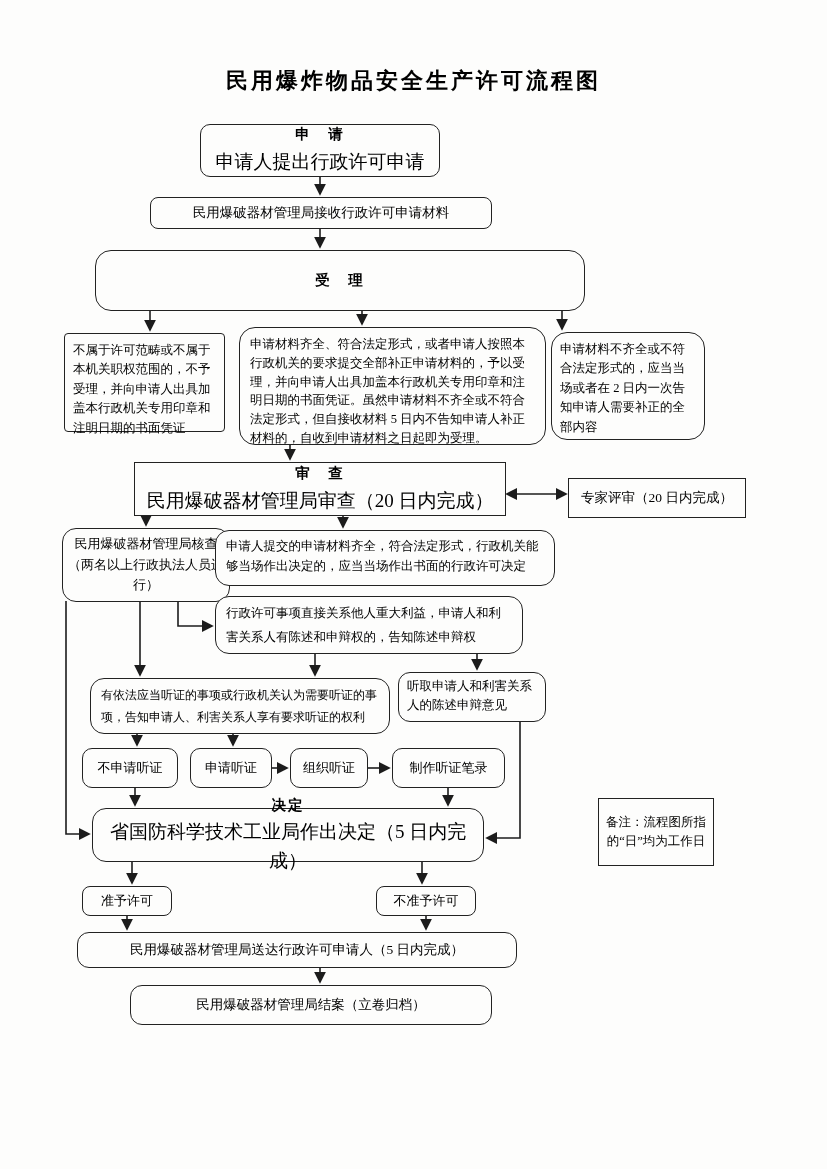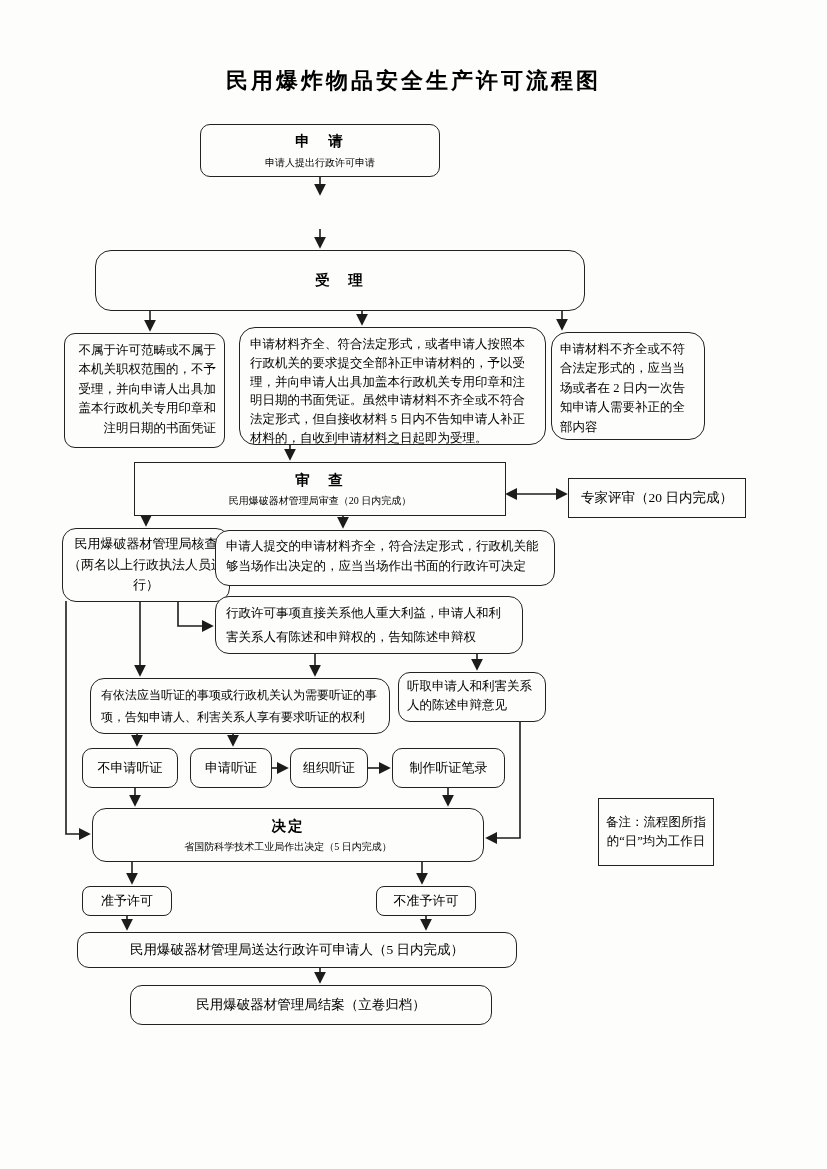--- a/index.html
+++ b/index.html
@@ -17,27 +17,27 @@
     text-align:center;font-size:22px;font-weight:bold;letter-spacing:3px;
   }
   .node{
     position:absolute;box-sizing:border-box;
     border:1.6px solid #222;background:#fdfdfc;
     font-size:13px;line-height:1.5;
     display:flex;flex-direction:column;justify-content:center;
   }
   .node.center{text-align:center;align-items:center;}
   .node .hd{font-weight:bold;font-size:14.5px;letter-spacing:2px;}
-  .node .sub{font-size:10px;margin-top:2px;}
+  .node .sub{font-size:19px;margin-top:2px;}
   .para{justify-content:flex-start;}
   
   .n-apply{left:200px;top:124px;width:240px;height:53px;border-radius:10px;}
   .n-receive{left:150px;top:197px;width:342px;height:32px;border-radius:8px;font-size:13.5px;}
   .n-accept{left:95px;top:250px;width:490px;height:61px;border-radius:16px;}
-  .n-notaccept{left:64px;top:333px;width:161px;height:115px;border-radius:11px;padding:7px 8px;font-size:12.5px;line-height:1.55;text-align:right;}
+  .n-notaccept{left:64px;top:333px;width:161px;height:99px;border-radius:4px;padding:7px 8px;font-size:12.5px;line-height:1.55;}
   .n-acceptcond{left:239px;top:327px;width:307px;height:118px;border-radius:16px;padding:7px 10px;font-size:12.5px;line-height:1.5;}
   .n-notify{left:551px;top:332px;width:154px;height:108px;border-radius:16px;padding:7px 8px;font-size:12.5px;line-height:1.55;}
   .n-review{left:134px;top:462px;width:372px;height:54px;border-radius:0;}
   .n-expert{left:568px;top:478px;width:178px;height:40px;border-radius:0;font-size:13.5px;}
   .n-check{left:62px;top:528px;width:168px;height:74px;border-radius:14px;padding:4px 0;line-height:1.6;}
   .n-onspot{left:215px;top:530px;width:340px;height:56px;border-radius:14px;padding:5px 10px;font-size:12.5px;line-height:1.6;}
   .n-inform{left:215px;top:596px;width:308px;height:58px;border-radius:14px;padding:5px 10px;font-size:12.5px;line-height:1.9;}
   .n-hearing{left:90px;top:678px;width:300px;height:56px;border-radius:14px;padding:5px 10px;font-size:12px;line-height:1.85;}
   .n-listen{left:398px;top:672px;width:148px;height:50px;border-radius:12px;padding:4px 8px;font-size:12.5px;line-height:1.55;}
   .n-nohear{left:82px;top:748px;width:96px;height:40px;border-radius:10px;}
@@ -92,20 +92,23 @@
     </g>
   </svg>
 
   <div class="title">民用爆炸物品安全生产许可流程图</div>
 
   <div class="node center n-apply">
     <div class="hd">申　请</div>
     <div class="sub">申请人提出行政许可申请</div>
   </div>
 
+  <div class="node center n-receive">
+    <div>民用爆破器材管理局接收行政许可申请材料</div>
+  </div>
 
   <div class="node center n-accept">
     <div class="hd">受　理</div>
   </div>
 
   <div class="node para n-notaccept">
     <div>不属于许可范畴或不属于本机关职权范围的，不予受理，并向申请人出具加盖本行政机关专用印章和注明日期的书面凭证</div>
   </div>
 
   <div class="node para n-acceptcond">

